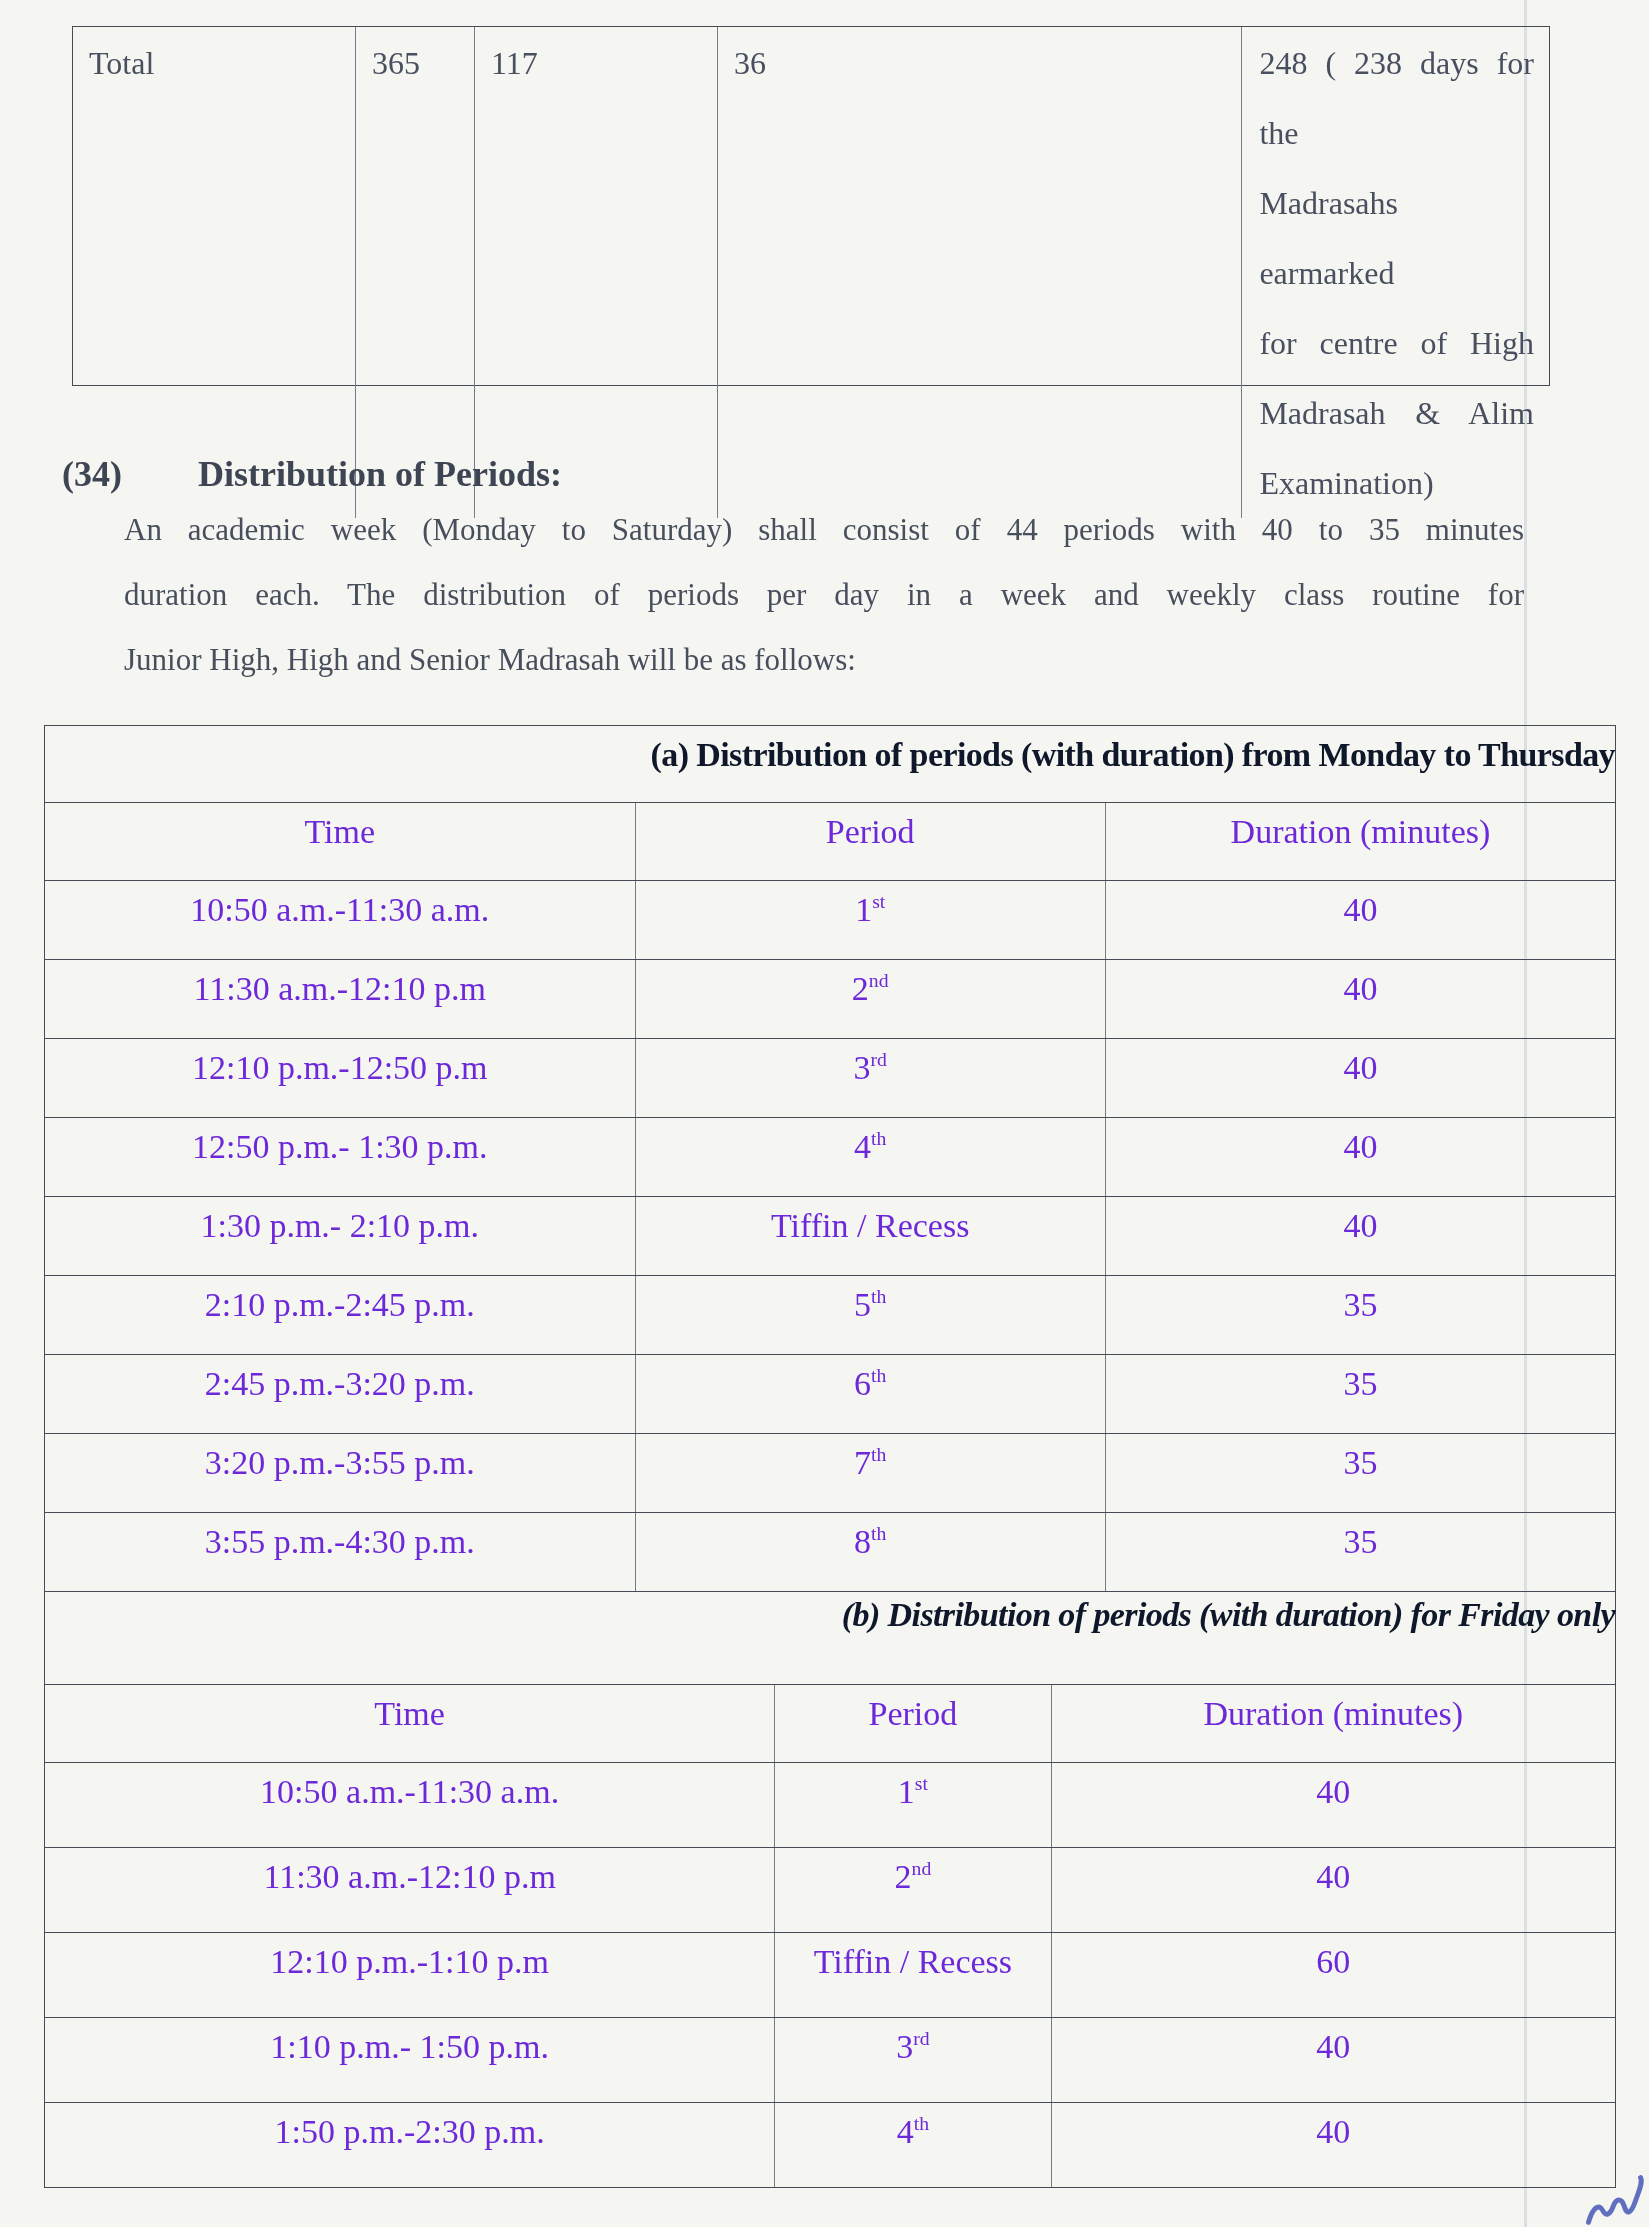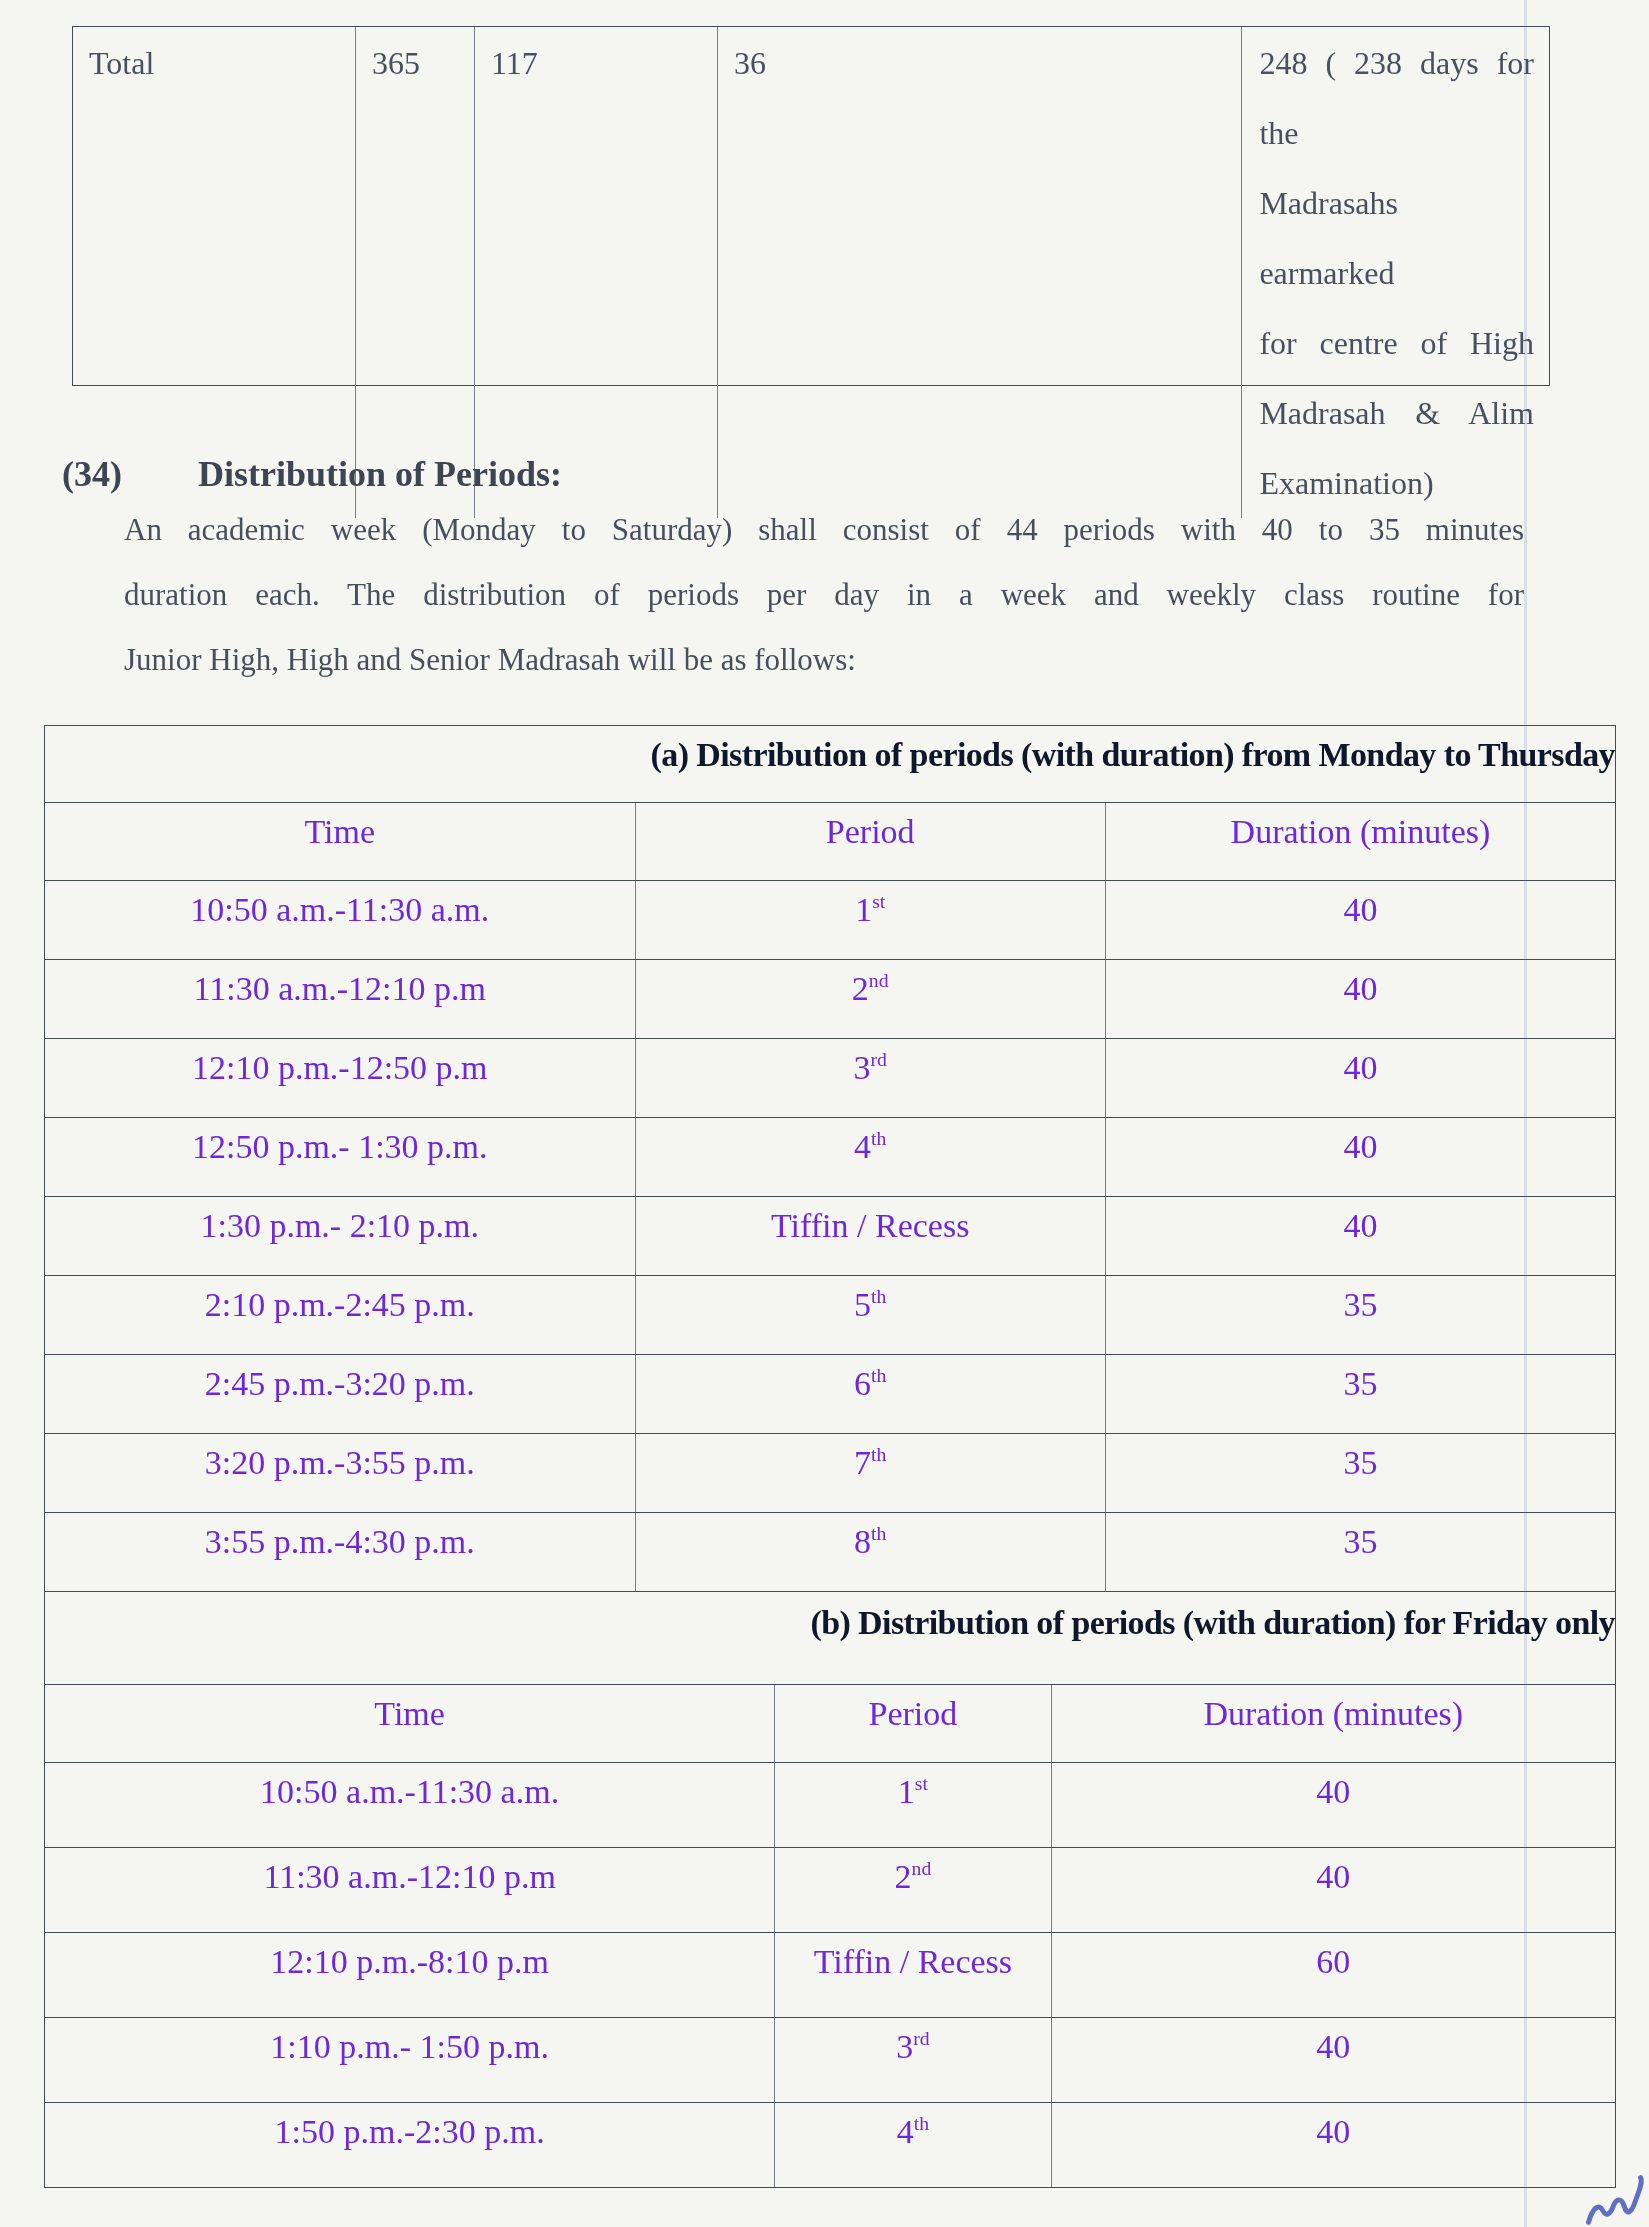--- a/index.html
+++ b/index.html
@@ -52,21 +52,21 @@
   
   .main-table {
     position:absolute; left:44px; top:725px; width:1572px; height:1463px;
     border:1.9px solid #454b55;
   }
   .title-row {
     height:76px; border-top:none;
     text-align:right; font-weight:bold; font-size:34px; letter-spacing:-0.6px;
     line-height:40px; padding-top:9.3px; color:#0f172a;
   }
-  .b-title { height:93px; border-top:1.9px solid #454b55; padding-top:11px; }
+  .b-title { height:93px; border-top:1.9px solid #454b55; padding-top:3px;font-style:italic; }
   .head-row, .trow { display:flex; border-top:1.9px solid #454b55; }
   .head-row { height:78px; }
   .cell {
     font-size:34px; line-height:40px; padding-top:8.7px;
     text-align:center; color:#6d28d9;
     border-left:1.2px solid #767d89;
   }
   .cell:first-child { border-left:none; }
   .rows-a .trow { height:79px; }
   .rows-b .trow { height:85px; }
@@ -184,21 +184,21 @@
           <div class="cell time-cell">10:50 a.m.-11:30 a.m.</div>
           <div class="cell period-cell">1<sup>st</sup></div>
           <div class="cell duration-cell">40</div>
         </div>
         <div class="trow">
           <div class="cell time-cell">11:30 a.m.-12:10 p.m</div>
           <div class="cell period-cell">2<sup>nd</sup></div>
           <div class="cell duration-cell">40</div>
         </div>
         <div class="trow">
-          <div class="cell time-cell">12:10 p.m.-8:10 p.m</div>
+          <div class="cell time-cell">12:10 p.m.-1:10 p.m</div>
           <div class="cell period-cell">Tiffin / Recess</div>
           <div class="cell duration-cell">60</div>
         </div>
         <div class="trow">
           <div class="cell time-cell">1:10 p.m.- 1:50 p.m.</div>
           <div class="cell period-cell">3<sup>rd</sup></div>
           <div class="cell duration-cell">40</div>
         </div>
         <div class="trow">
           <div class="cell time-cell">1:50 p.m.-2:30 p.m.</div>

